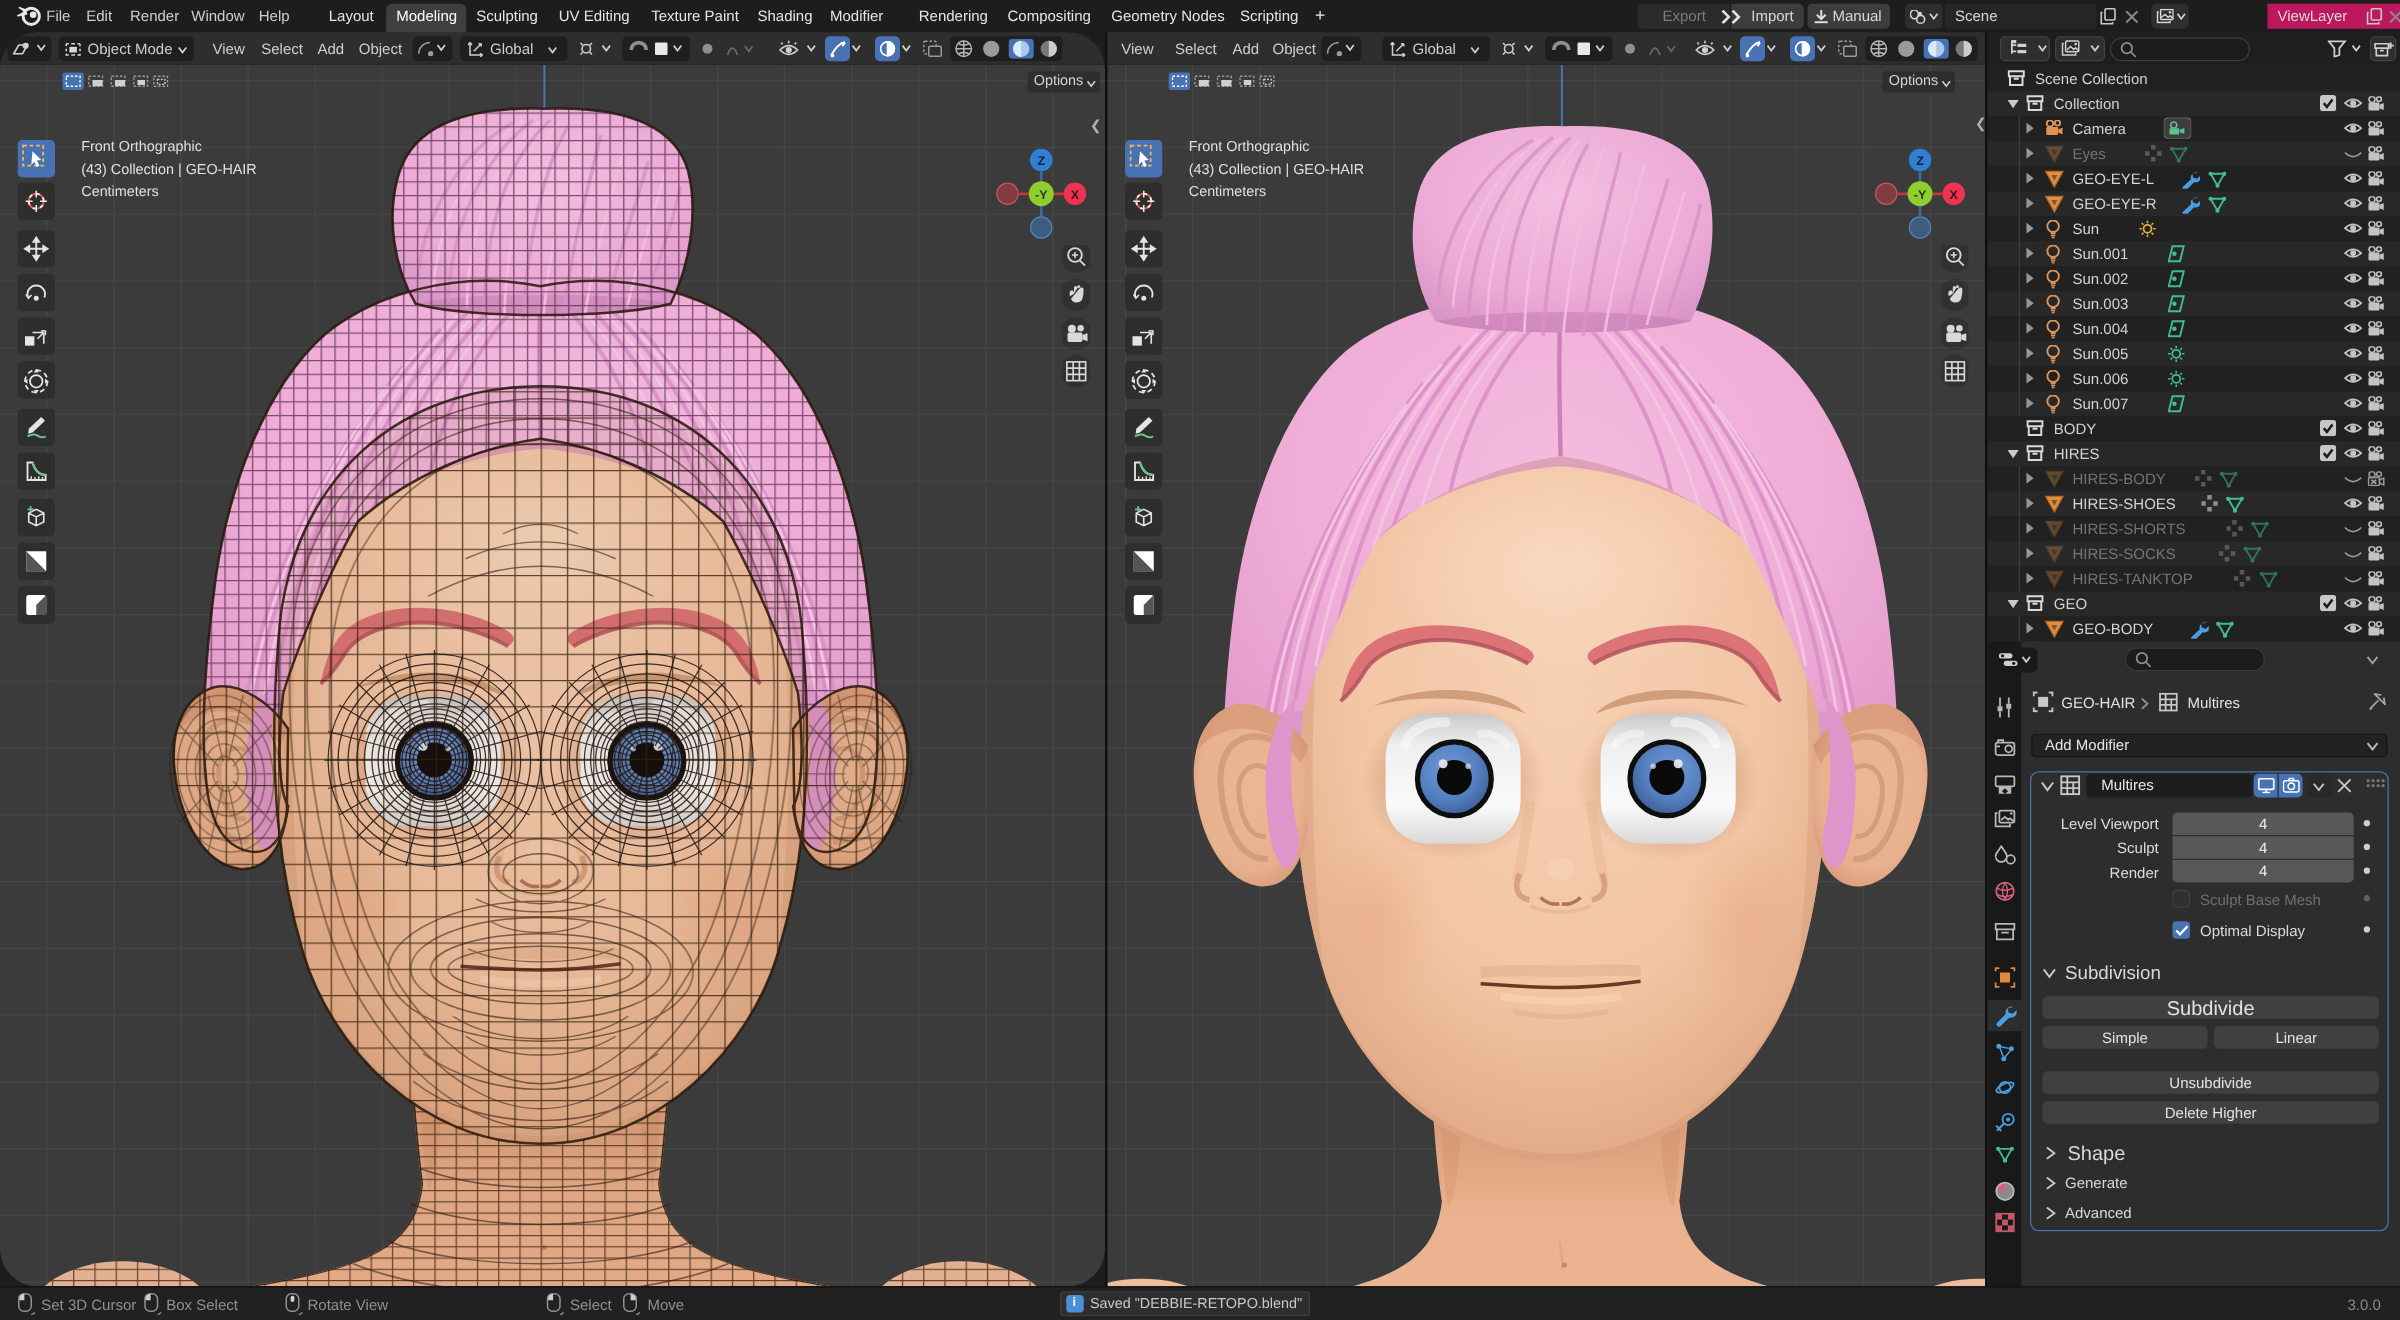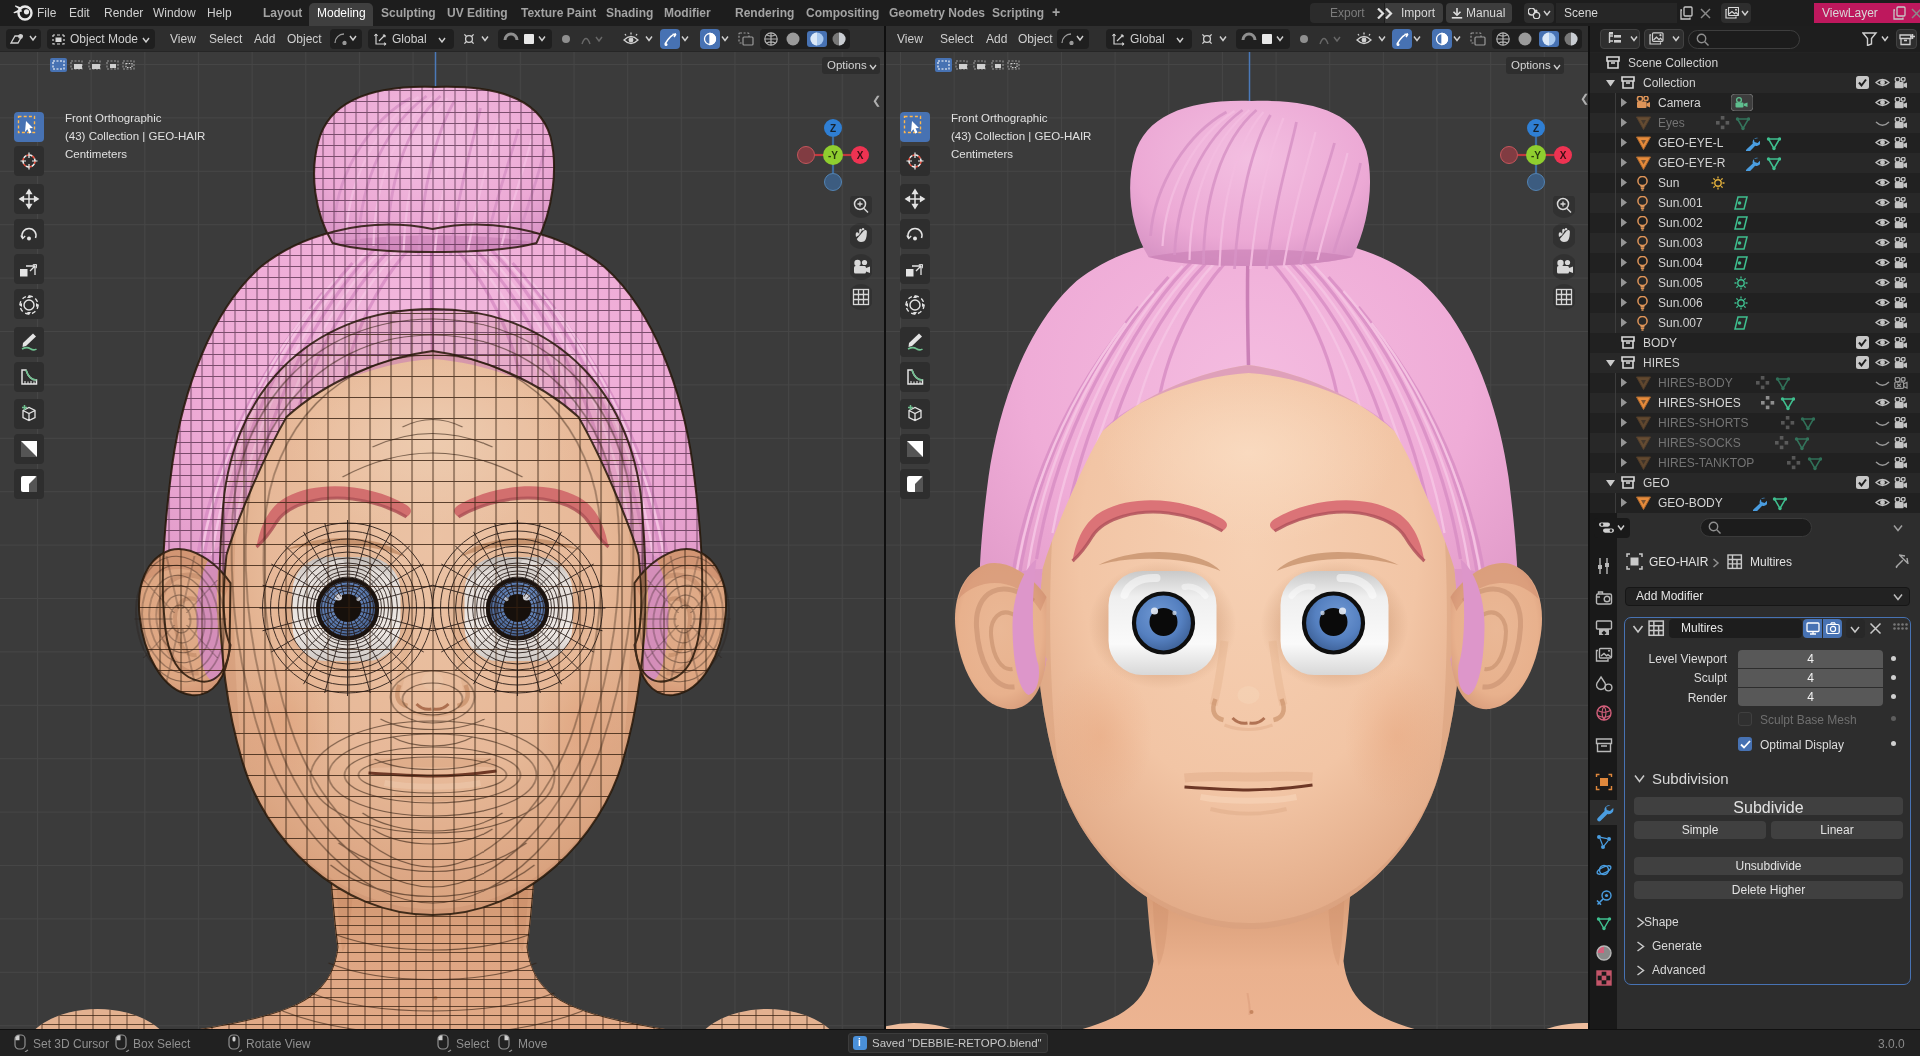--- a/index.html
+++ b/index.html
@@ -1,29 +1,29 @@
 <!DOCTYPE html>
 <html><head>
 <meta charset="utf-8">
 <style>
   * { margin:0; padding:0; box-sizing:border-box; }
   html,body { width:1920px; height:1056px; overflow:hidden; background:#1d1d1d;
     font-family:"Liberation Sans", sans-serif; }
   .abs { position:absolute; }
   #topbar { position:absolute; left:0; top:0; width:1920px; height:26px; background:#1d1d1d; }
-  #vp1 { position:absolute; left:0; top:26px; width:884px; height:1003px; background:#3b3b3b; overflow:hidden;}
+  #vp1 { position:absolute; left:0; top:26px; width:884px; height:1003px; background:#3b3b3b; overflow:hidden;border-radius:30px;}
   #vp2 { position:absolute; left:886px; top:26px; width:702px; height:1003px; background:#3b3b3b; overflow:hidden;}
   .vdiv { position:absolute; top:26px; width:2px; height:1003px; background:#0f0f0f; }
   #outliner { position:absolute; left:1590px; top:26px; width:330px; height:487px; background:#232323; overflow:hidden;}
   #props { position:absolute; left:1590px; top:513px; width:330px; height:516px; background:#2d2d2d; overflow:hidden;}
   #statusbar { position:absolute; left:0; top:1029px; width:1920px; height:27px; background:#212121; border-top:1px solid #101010;}
   .vpcanvas { position:absolute; left:0; top:26px; }
   .vph { position:absolute; left:0; top:0; right:0; height:26px; background:#2e2e2e; border-bottom:1px solid #262626;}
   .mt { position:absolute; color:#cfcfcf; font-size:12px; top:6px; white-space:nowrap; }
-  .tabt { position:absolute; color:#a3a3a3; font-size:12px; top:6px; white-space:nowrap;font-weight:bold; }
+  .tabt { position:absolute; color:#e5e5e5; font-size:12px; top:6px; white-space:nowrap; }
   .hbtn { position:absolute; top:3px; height:20px; background:#282828; border-radius:4px; color:#d8d8d8; font-size:12px; line-height:20px; }
   .ollabel { position:absolute; font-size:12px; color:#d2d2d2; white-space:nowrap; }
   svg text { font-family:"Liberation Sans", sans-serif; }
 </style>
 </head>
 <body>
 
 <div id="topbar">
   <svg class="abs" style="left:12px;top:4px" width="22" height="18" viewBox="0 0 22 18">
     <g fill="#e8e8e8">
@@ -1735,21 +1735,21 @@
   <div class="abs" style="left:181px;top:308px;width:132px;height:18px;background:#404040;border-radius:4px"></div>
   <span class="abs" style="left:181px;top:310px;width:132px;text-align:center;font-size:12px;color:#e2e2e2">Linear</span>
   <div class="abs" style="left:44px;top:344px;width:269px;height:18px;background:#404040;border-radius:4px"></div>
   <span class="abs" style="left:44px;top:346px;width:269px;text-align:center;font-size:12px;color:#e2e2e2">Unsubdivide</span>
   <div class="abs" style="left:44px;top:368px;width:269px;height:18px;background:#404040;border-radius:4px"></div>
   <span class="abs" style="left:44px;top:370px;width:269px;text-align:center;font-size:12px;color:#e2e2e2">Delete Higher</span>
 
   <svg class="abs" style="left:46px;top:404px" width="9" height="11" viewBox="0 0 9 11">
       <path d="M1.5,1 L7.5,5.5 L1.5,10" stroke="#c9c9c9" stroke-width="1.5" fill="none"></path>
     </svg>
-  <span class="abs" style="left:54px;top:402px;font-size:12px;color:#d8d8d8">Shape</span>
+  <span class="abs" style="left:64px;top:402px;font-size:16px;color:#d8d8d8">Shape</span>
   <svg class="abs" style="left:46px;top:428px" width="9" height="11" viewBox="0 0 9 11">
       <path d="M1.5,1 L7.5,5.5 L1.5,10" stroke="#c9c9c9" stroke-width="1.5" fill="none"></path>
     </svg>
   <span class="abs" style="left:62px;top:426px;font-size:12px;color:#d8d8d8">Generate</span>
   <svg class="abs" style="left:46px;top:452px" width="9" height="11" viewBox="0 0 9 11">
       <path d="M1.5,1 L7.5,5.5 L1.5,10" stroke="#c9c9c9" stroke-width="1.5" fill="none"></path>
     </svg>
   <span class="abs" style="left:62px;top:450px;font-size:12px;color:#d8d8d8">Advanced</span>
 </div>
 

